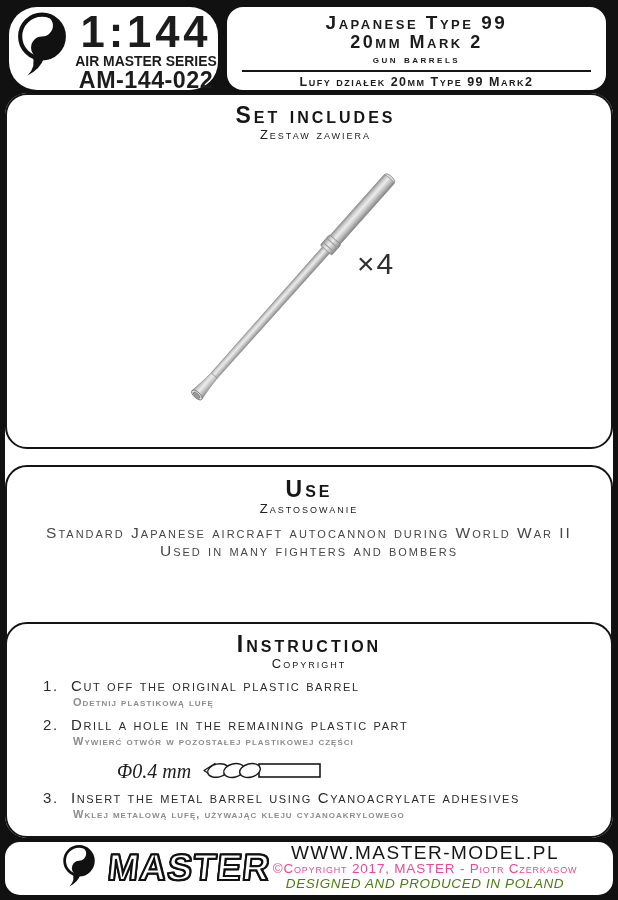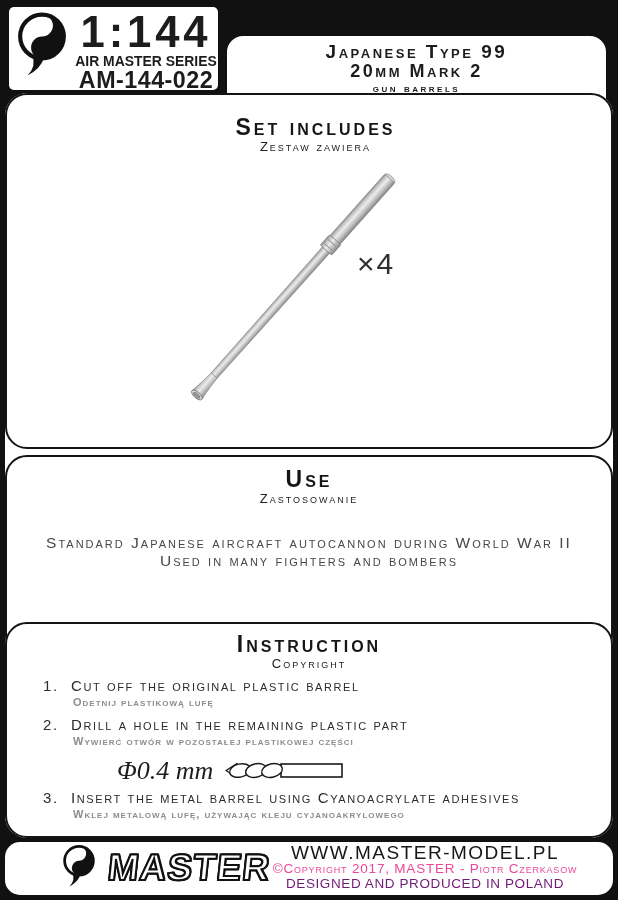--- a/index.html
+++ b/index.html
@@ -6,73 +6,73 @@
   * { box-sizing:border-box; }
   .page {
     position:relative; width:618px; height:900px;
     background:#111111; overflow:hidden;
     font-family:"Liberation Sans", sans-serif;
     color:#1c1c1c;
   }
   .white-box { position:absolute; background:#ffffff; }
 
   
-  .hdr-left  { left:9px;  top:7px; width:209px; height:83px; border-radius:5px; }
-  .hdr-right { left:227px; top:7px; width:379px; height:83px; border-radius:16px; text-align:center; padding-top:6px;margin-top:29px; }
+  .hdr-left  { left:9px;  top:7px; width:209px; height:83px; border-radius:28px; }
+  .hdr-right { left:227px; top:7px; width:379px; height:83px; border-radius:16px; text-align:center; padding-top:6px; }
 
   .logo-svg { position:absolute; left:7px; top:4px; }
   .hdr-left-text { position:absolute; left:62px; top:4px; width:150px; text-align:center; }
   .scale-txt  { font-size:45px; font-weight:bold; line-height:42px; letter-spacing:4px; transform:scaleX(0.97); transform-origin:center; white-space:nowrap; }
   .series-txt { font-size:14.5px; font-weight:bold; line-height:15px; letter-spacing:0px; transform:scaleX(0.96); transform-origin:center; white-space:nowrap; margin-top:1px; }
   .code-txt   { font-size:24px; font-weight:bold; line-height:22px; letter-spacing:0.5px; transform:scaleX(0.97); transform-origin:center; white-space:nowrap; }
 
   .sc { font-variant:small-caps; }
   .ttl1 { font-size:19px; font-weight:bold; letter-spacing:2.5px; line-height:20px; }
   .ttl2 { font-size:18px; font-weight:bold; letter-spacing:2.5px; line-height:19px; }
   .ttl3 { font-size:12px; font-weight:bold; letter-spacing:2.5px; line-height:13px; margin-top:1px; }
   .hdr-divider { height:0; border-top:2px solid #161616; margin:4px 15px 3px 15px; }
   .ttl-pl { font-size:12.5px; font-weight:bold; letter-spacing:1.5px; line-height:14px; }
 
   
   .main { left:5px; top:93px; width:608px; height:745px; border-radius:22px; }
   .section { position:absolute; left:0; width:608px; border:2.5px solid #141414; border-radius:22px; background:#fff; }
   .sec-set  { top:0;     height:356px; }
-  .sec-use  { top:362px; height:203px; }
+  .sec-use  { top:372px; height:203px; }
   .sec-inst { top:529px; height:216px; }
 
   .h1 { text-align:center; font-size:23px; font-weight:bold; letter-spacing:3px; color:#161616; line-height:24px; }
   .h2 { text-align:center; font-size:13px; font-weight:normal; letter-spacing:2px; color:#222; line-height:15px; }
 
   .barrel-svg { position:absolute; left:117px; top:41px; }
   .qty { position:absolute; left:350px; top:152px; font-size:30px; letter-spacing:2px; color:#2f2f2f; font-variant:small-caps; }
 
-  .use-lines { margin-top:28px; text-align:center; font-size:15.5px; letter-spacing:2px; color:#474747; line-height:18px; }
+  .use-lines { margin-top:8px; text-align:center; font-size:15.5px; letter-spacing:2px; color:#474747; line-height:18px; }
   .use-pl { margin-top:25px; text-align:center; font-size:11px; letter-spacing:1.2px; color:#8d8d8d; line-height:15px; font-weight:bold; }
 
   .steps { position:absolute; left:36px; top:54px; width:572px; }
   .step-en { font-size:15px; letter-spacing:1.6px; color:#2b2b2b; line-height:16px; white-space:nowrap; }
   .step-num { display:inline-block; width:28px; }
   .step-pl { margin:2px 0 9px 30px; font-size:11px; letter-spacing:1px; color:#8d8d8d; line-height:12px; font-weight:bold; white-space:nowrap; }
   .drill-row { margin:3px 0 4px 74px; height:30px; display:flex; align-items:center; }
-  .drill-label { font-family:"Liberation Serif", serif; font-style:italic; font-size:26px; color:#1d1d1d; margin-right:10px; white-space:nowrap; }
+  .drill-label { font-family:"Liberation Serif", serif; font-style:italic; font-size:20px; color:#1d1d1d; margin-right:10px; white-space:nowrap; }
 
   
   .footer { left:5px; top:842px; width:608px; height:53px; border-radius:15px; }
   .footer-logo { position:absolute; left:53px; top:2px; }
   .brand {
     position:absolute; left:103px; top:7px;
     font-size:37px; font-weight:bold; letter-spacing:1px; line-height:38px;
     color:#ffffff; -webkit-text-stroke:2px #111;
     text-shadow:-1px -1px 0 #111, 1px -1px 0 #111, -1px 1px 0 #111, 1px 1px 0 #111;
     transform:skewX(-6deg); white-space:nowrap;
   }
   .foot-right { position:absolute; left:238px; top:2px; width:364px; text-align:center; }
   .www  { font-size:19px; letter-spacing:1.5px; line-height:17px; color:#161616; white-space:nowrap; }
   .copy { font-size:13.5px; letter-spacing:0.8px; line-height:15px; color:#ec4899; white-space:nowrap; }
-  .origin { font-size:13.5px; letter-spacing:0.6px; line-height:15px; color:#701a75; white-space:nowrap; }
+  .origin { font-size:13.5px; letter-spacing:0.6px; line-height:15px; color:#4d7c0f; white-space:nowrap;font-style:italic; }
 </style>
 </head>
 <body>
 
 <div class="page">
 
   <div class="white-box hdr-left">
     <svg class="logo-svg" width="52" height="76" viewBox="0 0 100 146">
       <circle cx="50" cy="49" r="42" fill="#ffffff" stroke="#111" stroke-width="8"></circle>
       <path d="M50,7 a42,42 0 0 1 0,84 a21,21 0 0 1 0,-42 a21,21 0 0 0 0,-42 z" fill="#111"></path>
@@ -89,21 +89,21 @@
     <div class="ttl1 sc">Japanese Type 99</div>
     <div class="ttl2 sc">20mm Mark 2</div>
     <div class="ttl3 sc">gun barrels</div>
     <div class="hdr-divider"></div>
     <div class="ttl-pl sc">Lufy działek 20mm Type 99 Mark2</div>
   </div>
 
   <div class="white-box main">
 
     <div class="section sec-set">
-      <div style="margin-top:20px;padding-left:13px;">
+      <div style="margin-top:8px;padding-left:13px;">
         <div class="h1 sc">Set includes</div>
         <div class="h2 sc">Zestaw zawiera</div>
       </div>
 
       <svg class="barrel-svg" width="340" height="300" viewBox="0 0 340 300">
         <defs>
           <linearGradient id="met" x1="0" y1="0" x2="0" y2="1">
             <stop offset="0" stop-color="#8f8f8f"></stop>
             <stop offset="0.18" stop-color="#c6c6c6"></stop>
             <stop offset="0.42" stop-color="#ececec"></stop>

